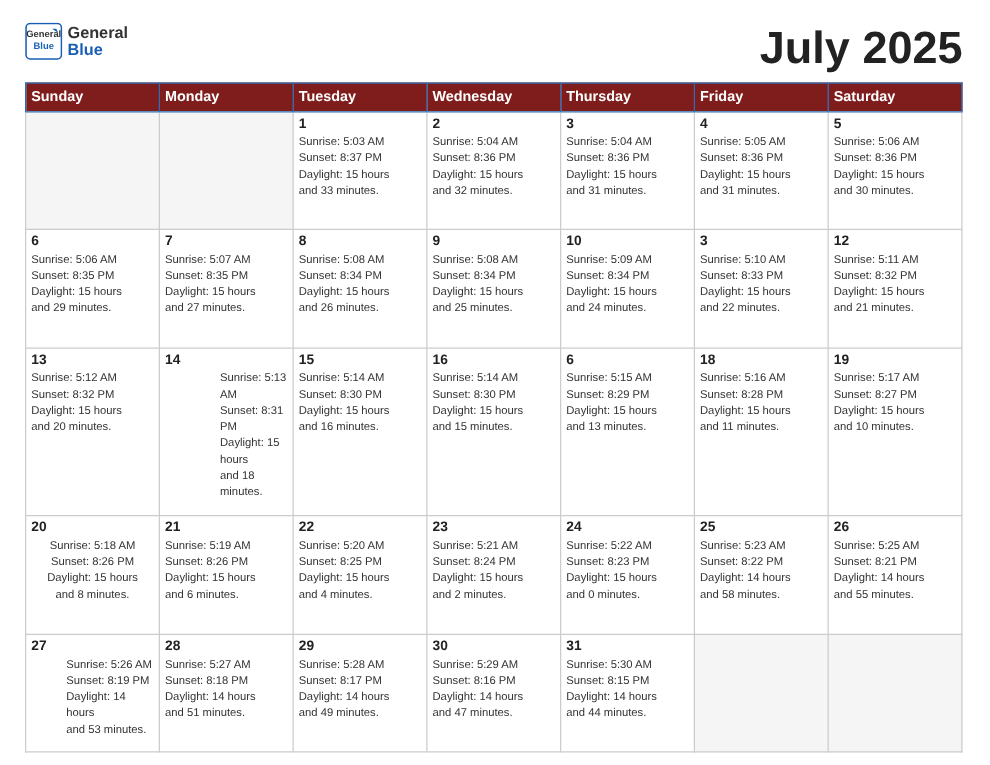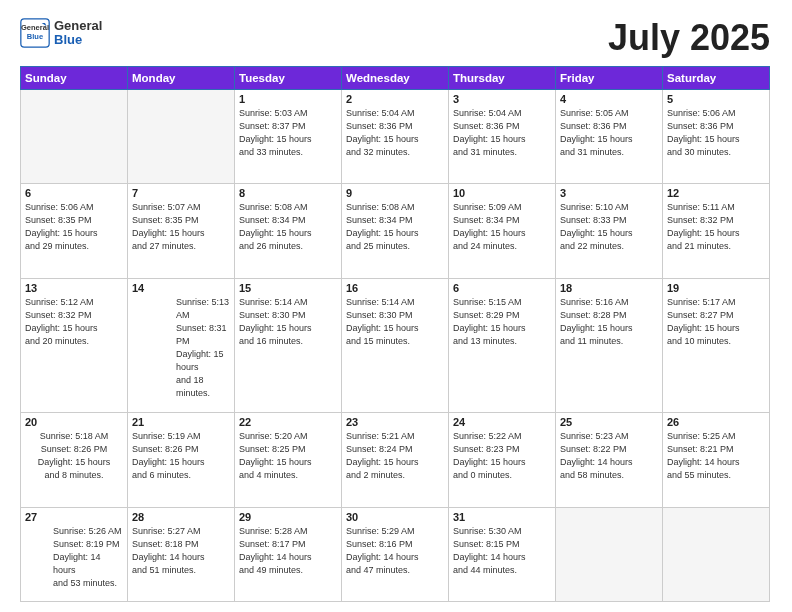--- a/index.html
+++ b/index.html
@@ -60,21 +60,21 @@
       font-size: 15px;
       color: #444;
     }
     .calendar {
       border-collapse: collapse;
       width: 100%;
       flex: 1;
       table-layout: fixed;
     }
     .calendar th {
-      background-color: #6d28d9;
+      background-color: #7f1d1d;
       color: #fff;
       font-size: 11.5px;
       font-weight: bold;
       padding: 5px 4px;
       text-align: left;
       border: 1px solid #2e6db4;
     }
     .calendar td {
       border: 1px solid #ccc;
       vertical-align: top;

